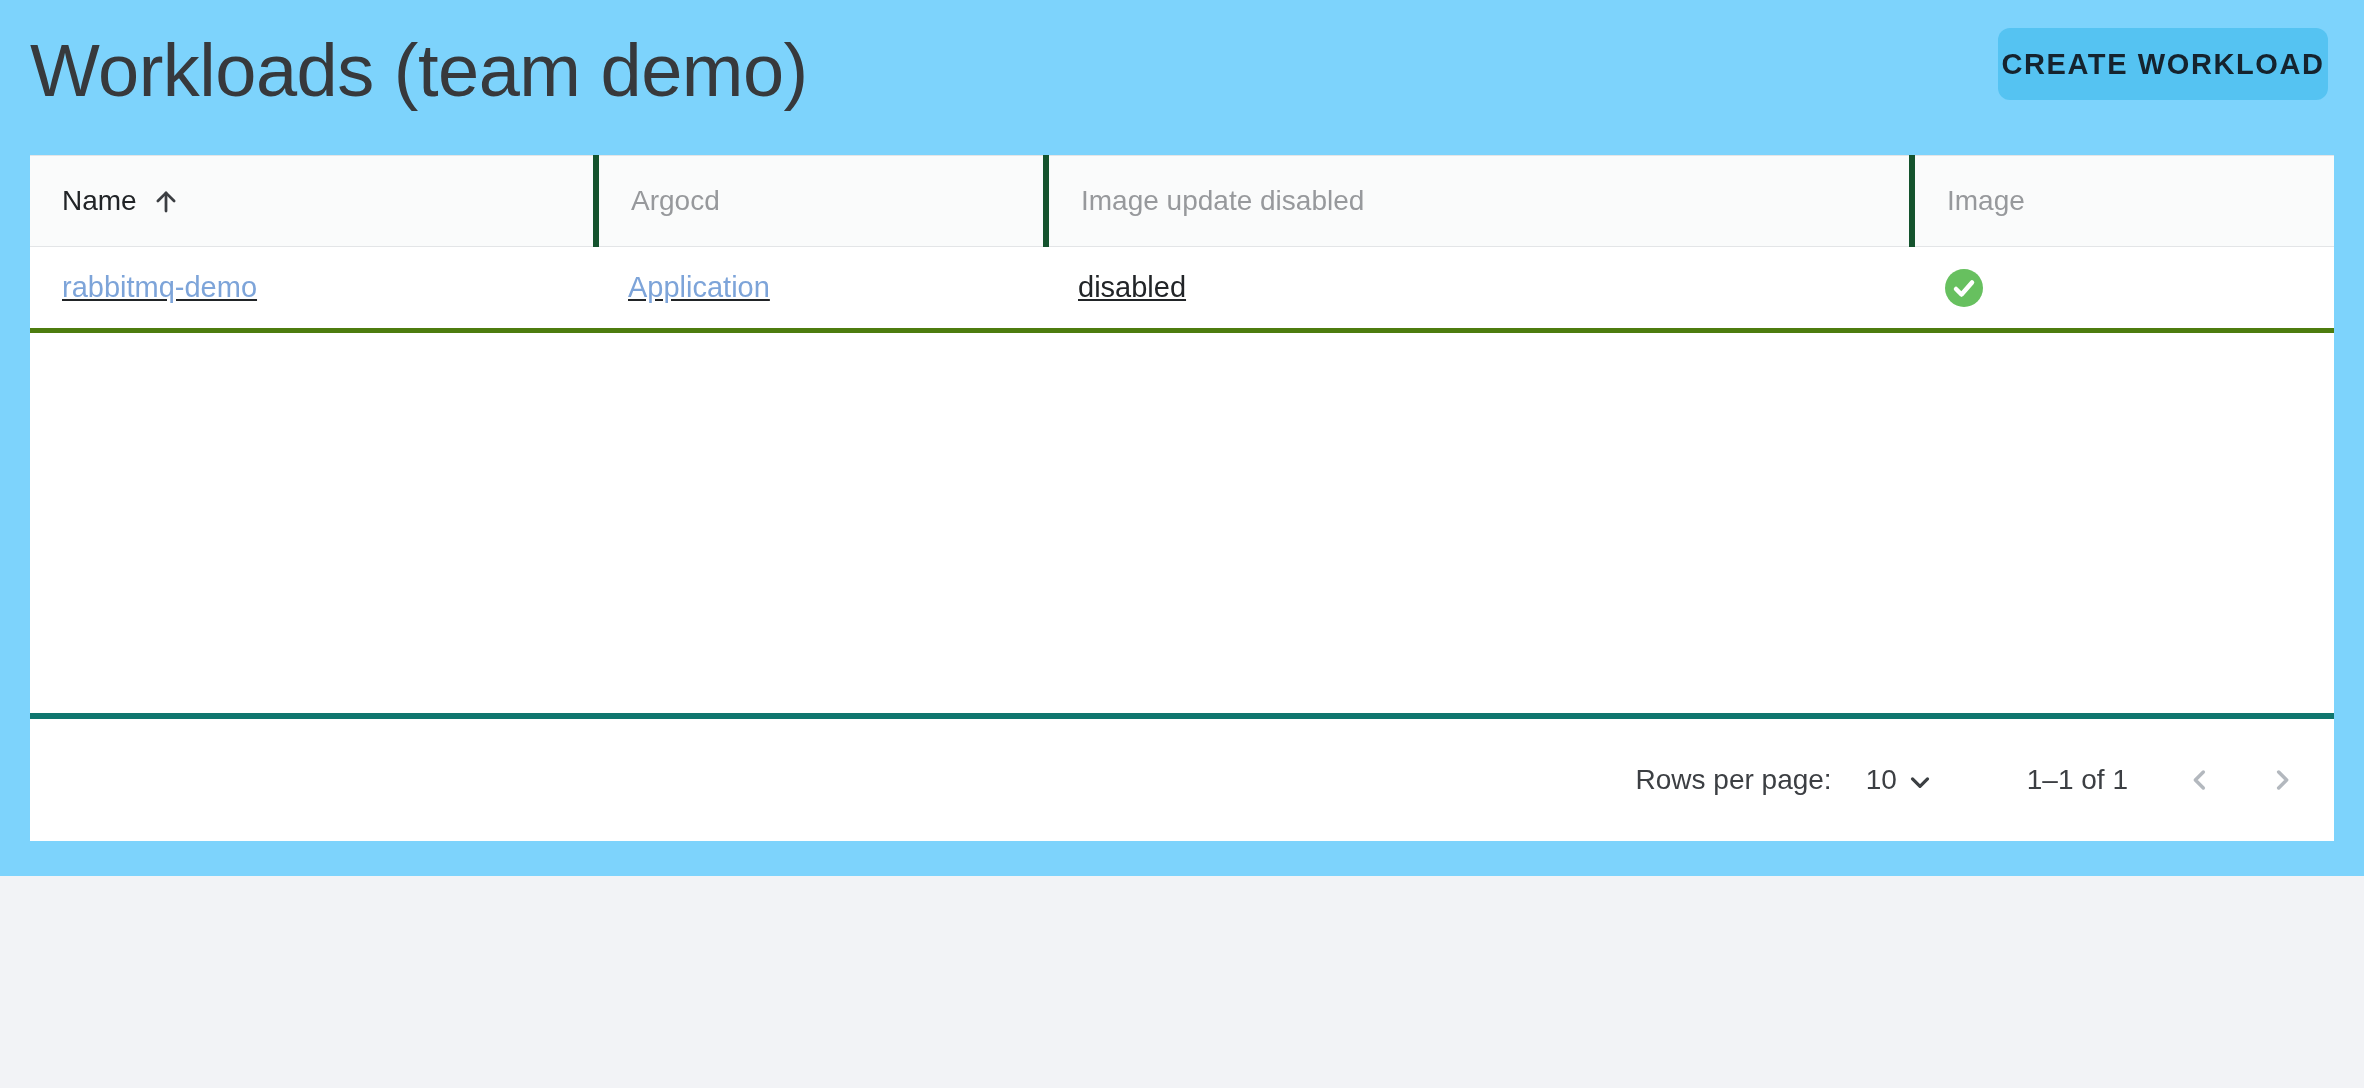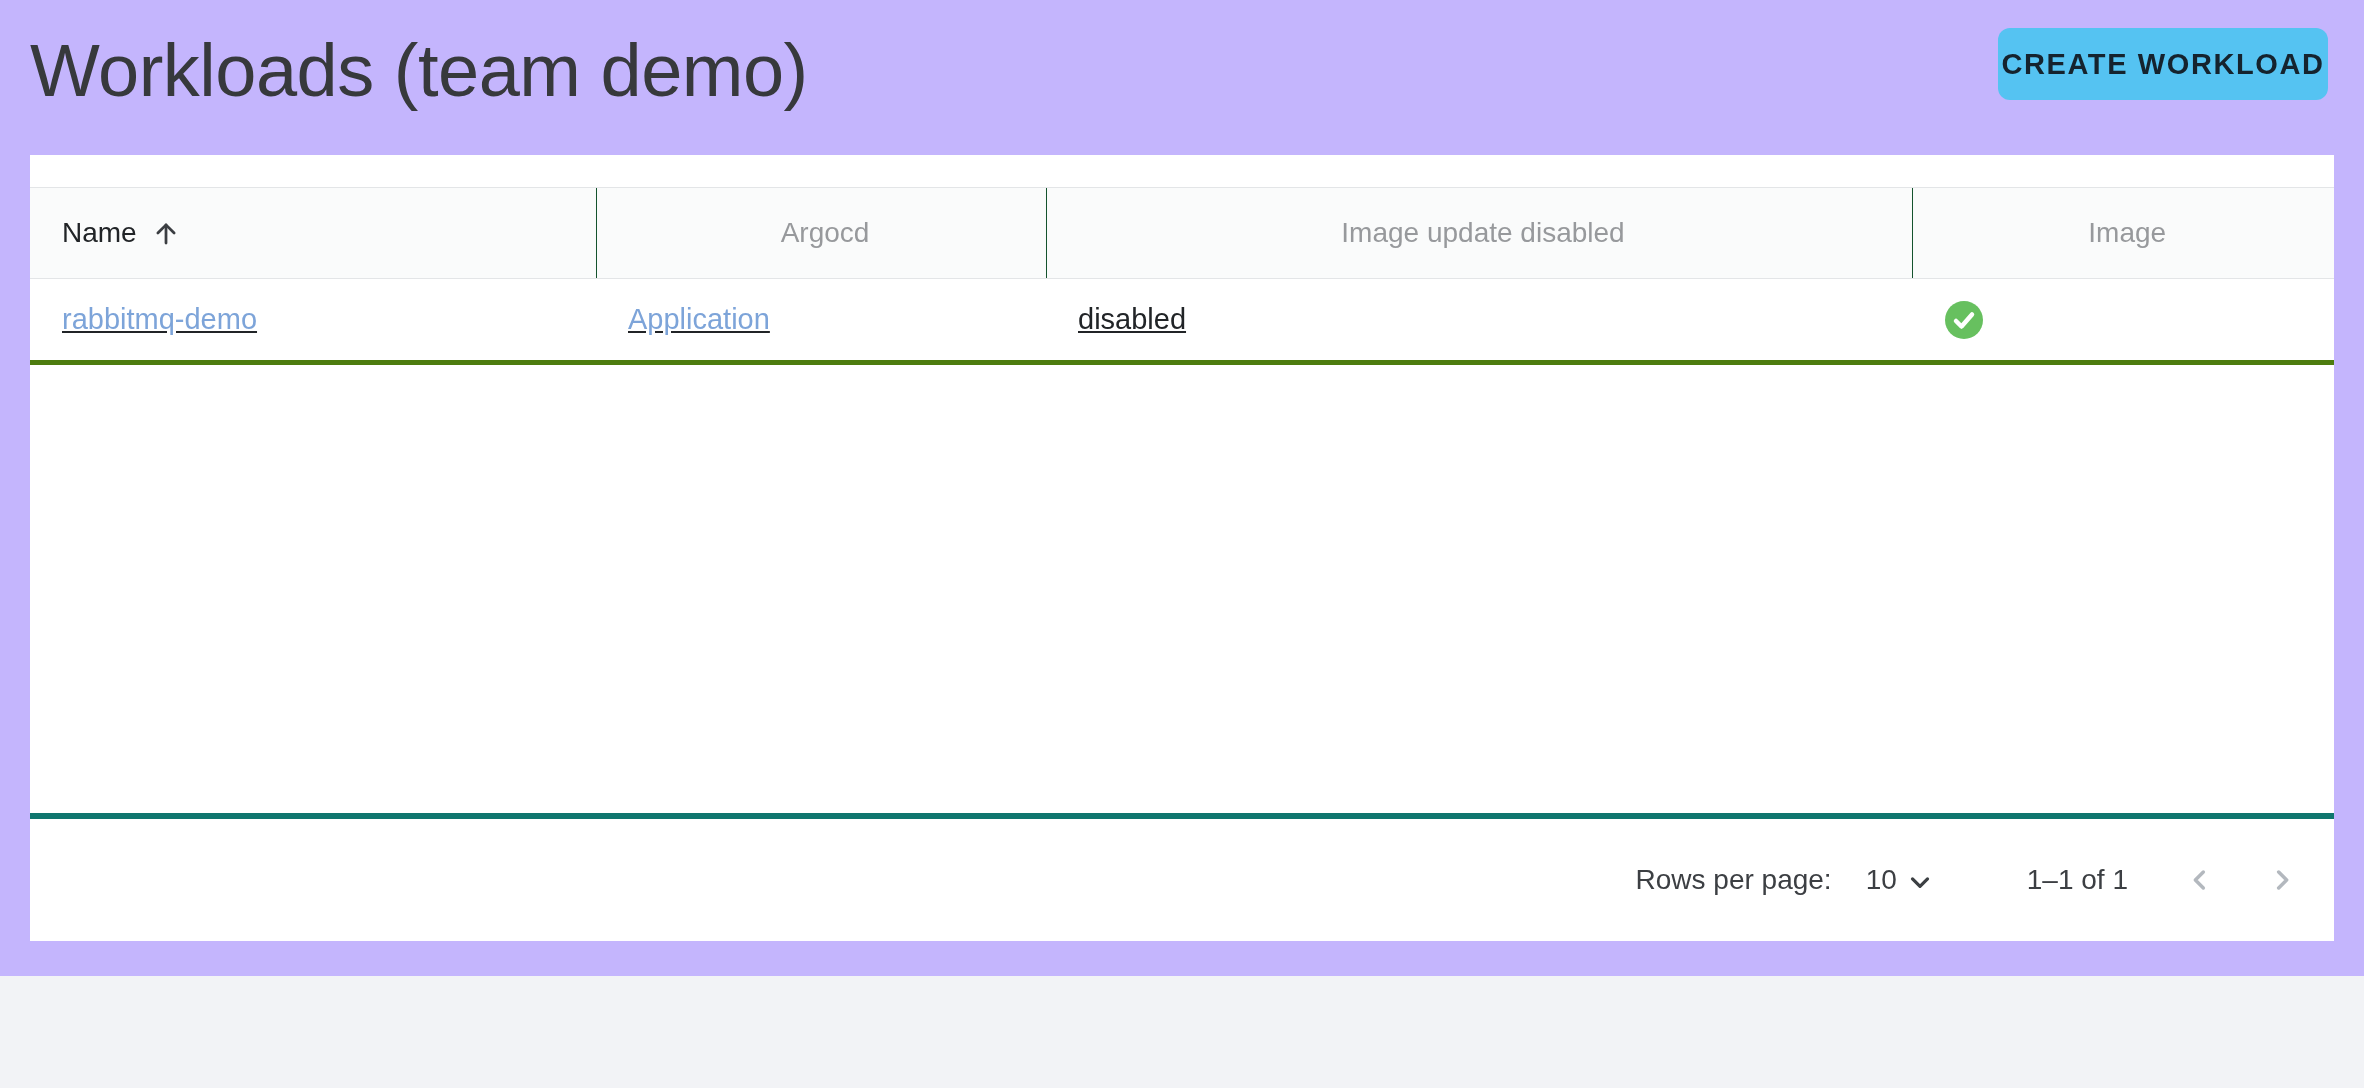--- a/index.html
+++ b/index.html
@@ -6,22 +6,22 @@
   html, body { width: 2364px; height: 1088px; }
   body {
     font-family: "Liberation Sans", sans-serif;
     background: #f2f3f6;
     color: #212427;
     overflow: hidden;
   }
   #app {
     position: relative;
     width: 2364px;
-    height: 976px;
-    background: #c4b5fd;
+    height: 876px;
+    background: #7dd3fc;
   }
 
   
   .page-title {
     position: absolute;
     left: 30px;
     top: 28px;
     font-size: 74px;
     font-weight: 400;
     letter-spacing: -0.5px;
@@ -56,42 +56,41 @@
     top: 155px;
     bottom: 35px;
     background: #ffffff;
     display: flex;
     flex-direction: column;
   }
   table {
     width: 100%;
     border-collapse: collapse;
     table-layout: fixed;
-    margin-top: 32px;
   }
   col.c-name   { width: 566px; }
   col.c-argocd { width: 450px; }
   col.c-image  { width: 866px; }
   col.c-status { width: auto; }
 
   thead th {
     height: 91px;
     background: #fafbfb;
     border-top: 1px solid #e3e5e7;
     border-bottom: 1px solid #e3e5e7;
     text-align: left;
     vertical-align: middle;
     padding: 0 24px 0 32px;
     font-size: 28px;
     font-weight: 400;
     color: #97999c;
     white-space: nowrap;
     overflow: hidden;
   }
-  thead th + th { border-left: 1px solid #14532d; text-align: center; }
+  thead th + th { border-left: 6px solid #14532d; }
   thead th.sorted {
     color: #212427;
     cursor: pointer;
   }
   .th-inner { display: inline-flex; align-items: center; gap: 14px; }
   .sort-arrow svg { display: block; }
 
   tbody td {
     height: 84px;
     vertical-align: middle;

